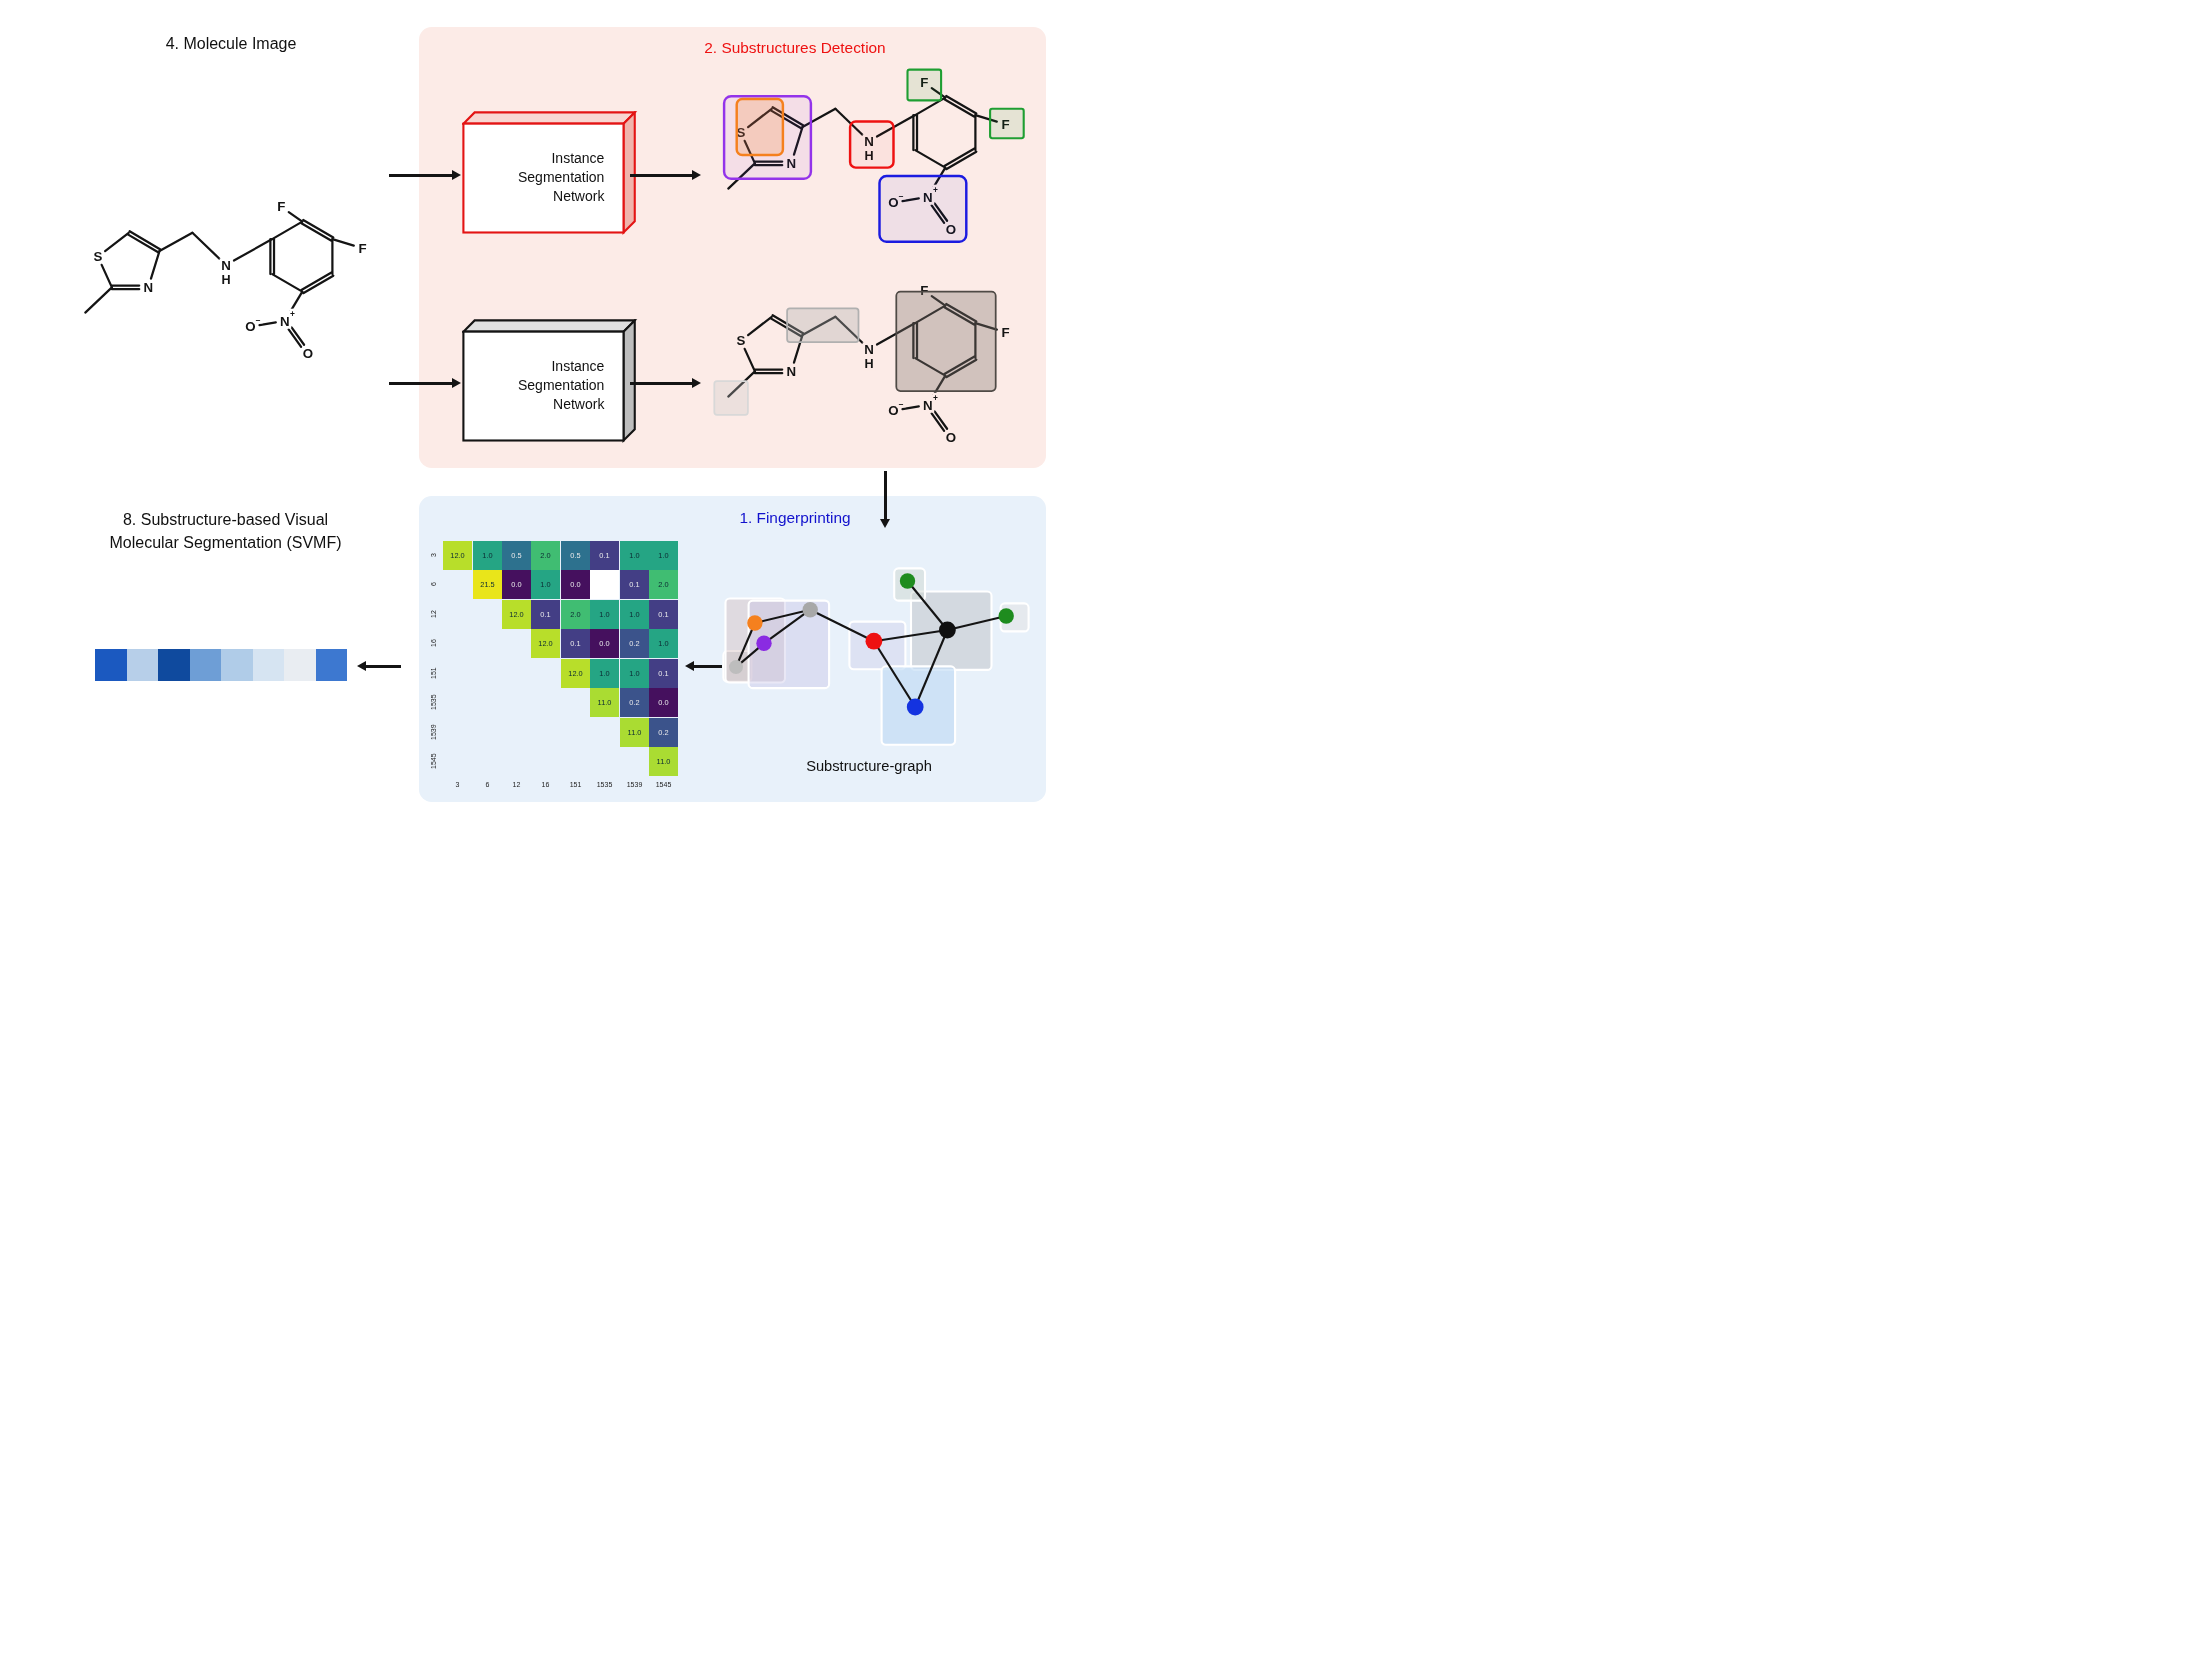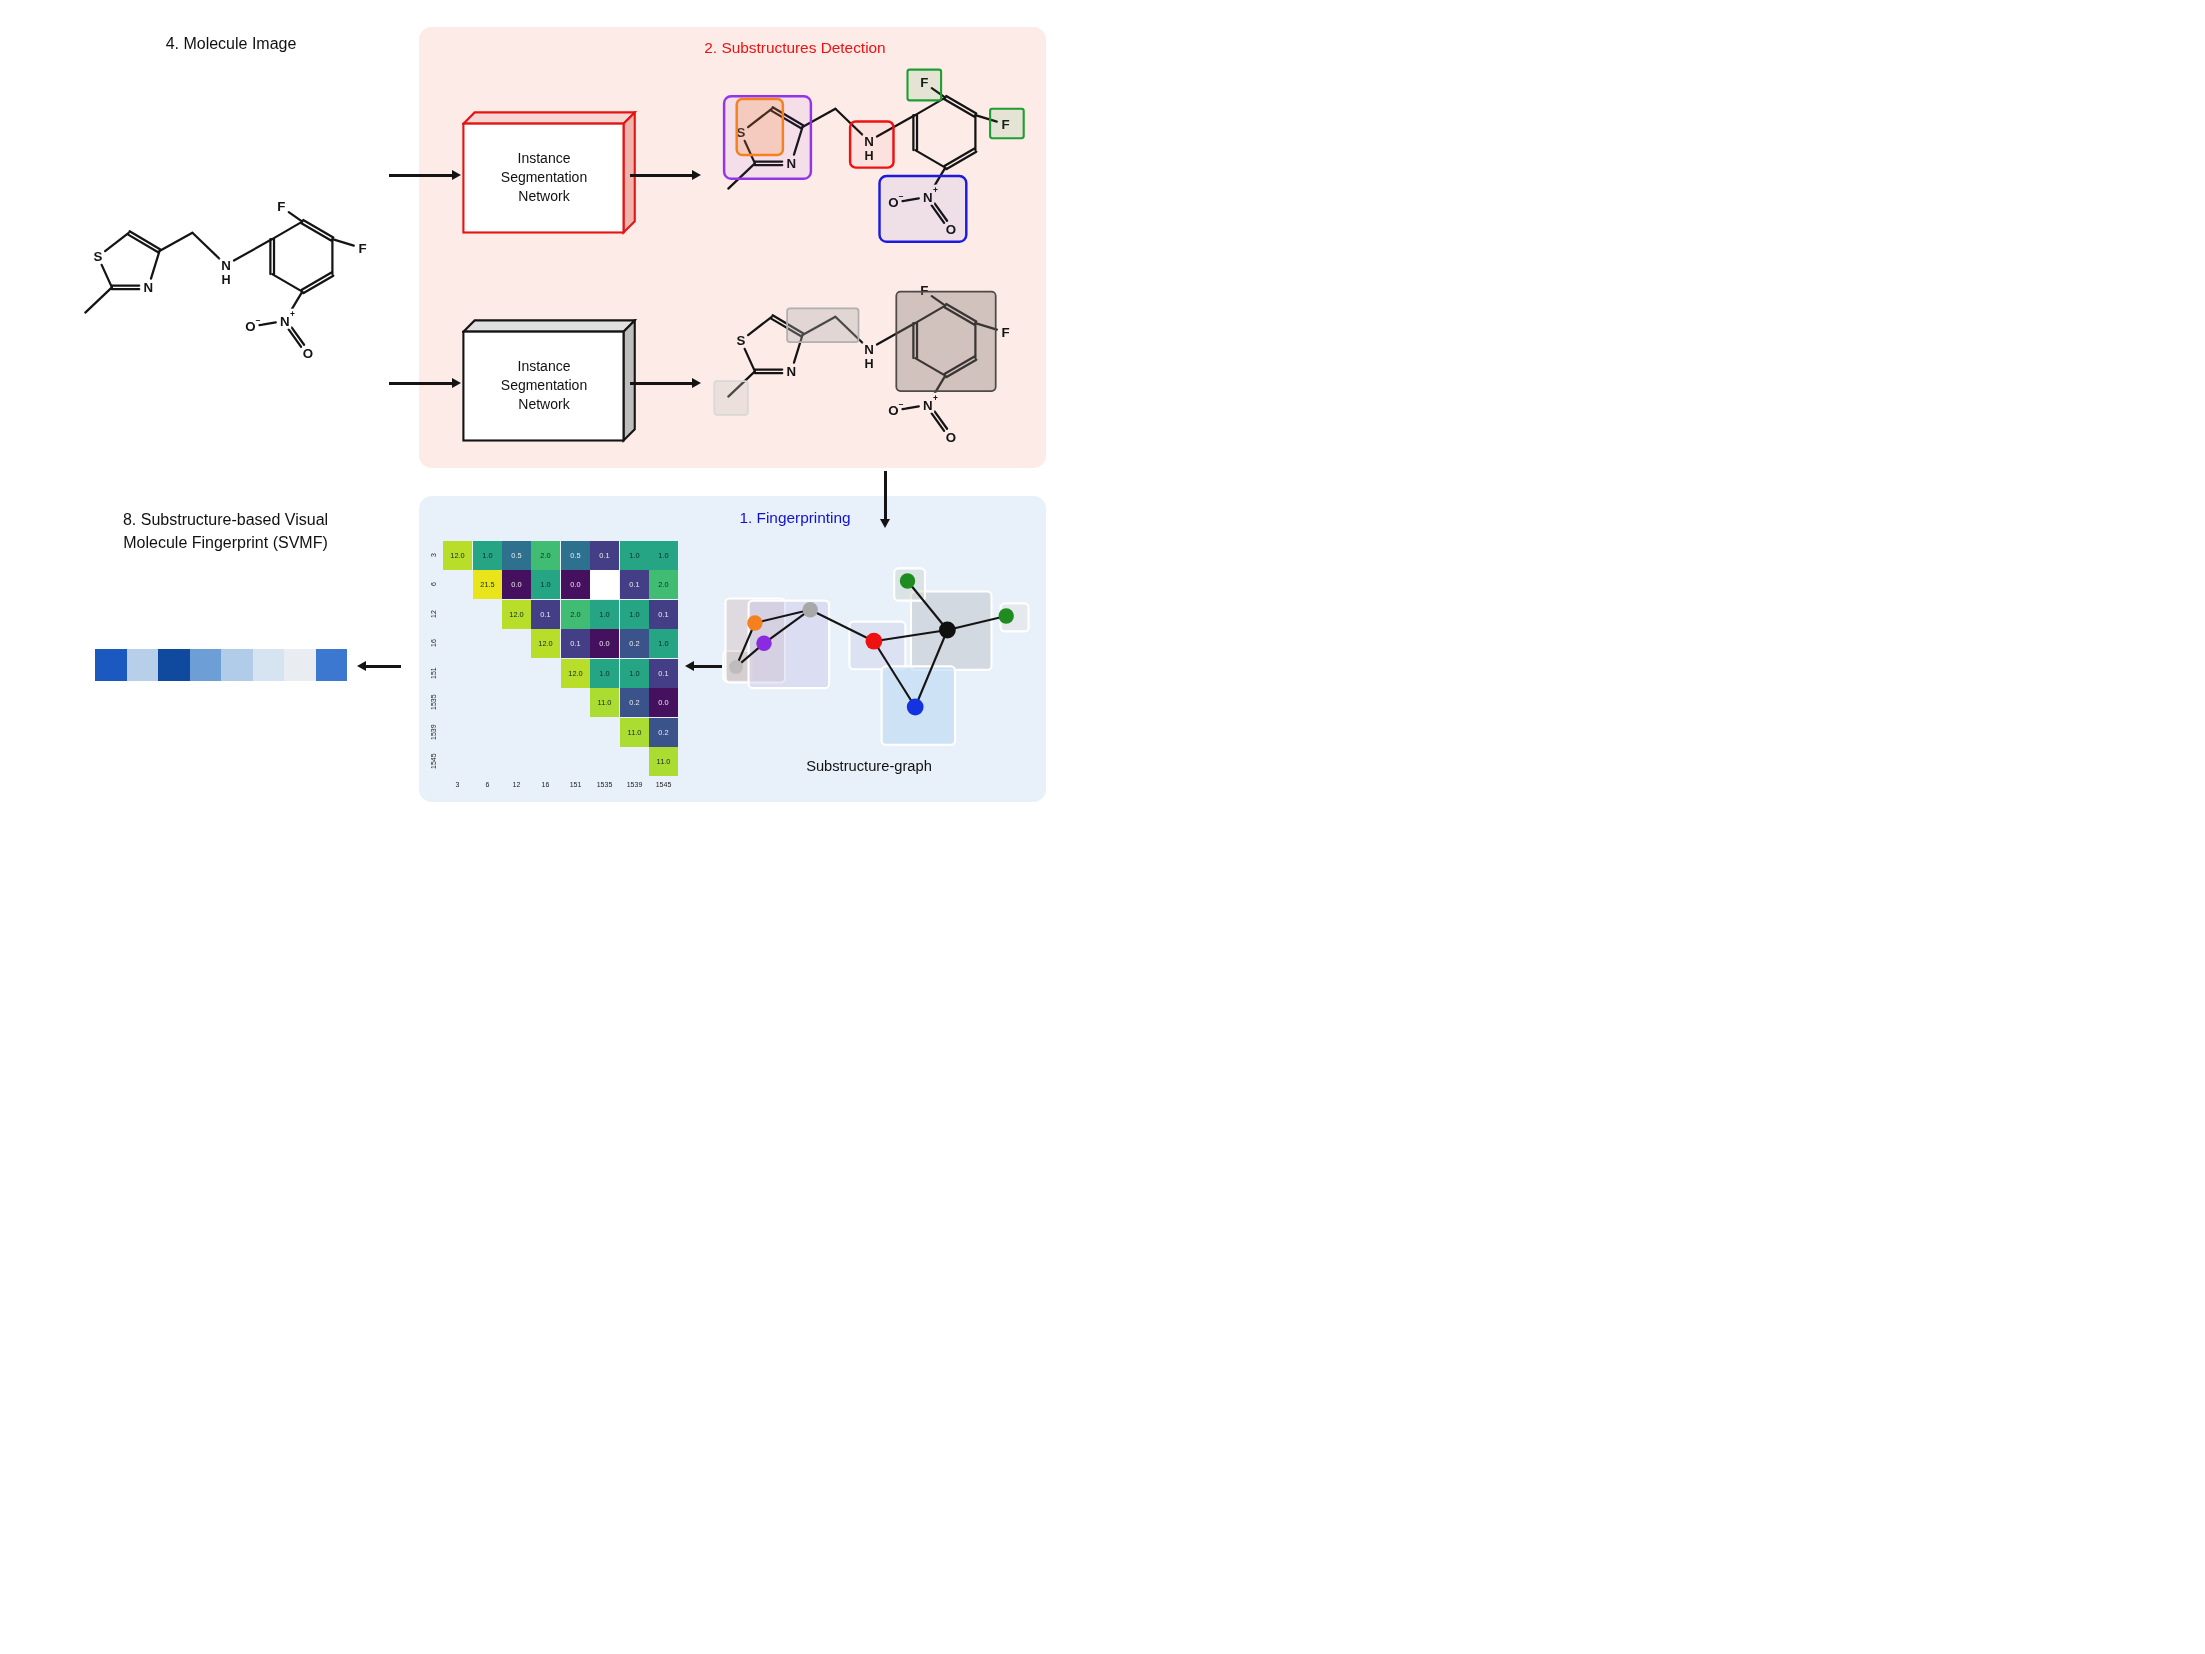--- a/index.html
+++ b/index.html
@@ -11,21 +11,21 @@
   .arrow.r{height:2.5px;}
   .arrow.r::after{content:"";position:absolute;right:-9px;top:50%;transform:translateY(-50%);
     border-top:5.6px solid transparent;border-bottom:5.6px solid transparent;border-left:9.8px solid #141414;}
   .arrow.l{height:2.5px;}
   .arrow.l::before{content:"";position:absolute;left:-9px;top:50%;transform:translateY(-50%);
     border-top:5.6px solid transparent;border-bottom:5.6px solid transparent;border-right:9.8px solid #141414;}
   .arrow.d{width:2.5px;}
   .arrow.d::after{content:"";position:absolute;bottom:-9px;left:50%;transform:translateX(-50%);
     border-left:5.6px solid transparent;border-right:5.6px solid transparent;border-top:9.8px solid #141414;}
   .isn-label{position:absolute;width:160px;height:109px;display:flex;align-items:center;justify-content:center;
-    text-align:center;font-size:14px;line-height:1.35;padding:0 19.6px;box-sizing:border-box;}
+    text-align:right;font-size:14px;line-height:1.35;padding:0 19.6px;box-sizing:border-box;}
   .mol{position:absolute;}
   #heatmap{position:absolute;left:425px;top:541px;width:273px;height:261px;}
   .hm-cell{position:absolute;width:29px;height:29px;display:flex;align-items:center;justify-content:center;
     font-size:7.4px;}
   .hm-rowlabel{position:absolute;left:1.4px;width:14px;height:29px;writing-mode:vertical-rl;transform:rotate(180deg);
     display:flex;align-items:center;justify-content:center;font-size:7px;color:#222;}
   .hm-collabel{position:absolute;top:240px;width:29px;text-align:center;font-size:7px;color:#222;}
   #strip{position:absolute;left:95px;top:649px;display:flex;}
   .fp-cell{width:31.5px;height:32px;}
   #graph-svg{position:absolute;left:715px;top:560px;}
@@ -37,21 +37,21 @@
 
 <div id="canvas">
 
   <div class="panel" id="panel-detect" style="left: 419px; top: 27px; width: 627px; height: 441px; background: rgb(252, 235, 231);"></div>
   <div class="panel" id="panel-finger" style="left: 419px; top: 496px; width: 627px; height: 306px; background: rgb(232, 241, 250);"></div>
 
   <div class="sec-title" style="left:91px;top:35px;width:280px;">4. Molecule Image</div>
   <div class="title-red" id="title-detect" style="left: 419px; top: 39px; color: rgb(238, 17, 17);">2. Substructures Detection</div>
   <div class="title-blue" id="title-finger" style="left: 419px; top: 509px; color: rgb(18, 18, 205);">1. Fingerprinting</div>
   <div class="sec-title" style="left:42px;top:511px;width:367px;">8. Substructure-based Visual</div>
-  <div class="sec-title" style="left:42px;top:534px;width:367px;">Molecule Fingerprint (SVMF)</div>
+  <div class="sec-title" style="left:42px;top:534px;width:367px;">Molecular Segmentation (SVMF)</div>
 
   <svg class="mol" width="339" height="210" viewBox="-14 0 484 300" style="left:67px;top:188px;">
       <line x1="40.286705018098175" y1="90.05118248601505" x2="74" y2="64" stroke="#141414" stroke-width="3.2" stroke-linecap="round"></line>
       <line x1="75.32269621152926" y1="61.761591026642776" x2="119.32269621152926" y2="87.76159102664278" stroke="#141414" stroke-width="3.2" stroke-linecap="round"></line>
       <line x1="72.67730378847074" y1="66.23840897335722" x2="116.67730378847074" y2="92.23840897335722" stroke="#141414" stroke-width="3.2" stroke-linecap="round"></line>
       <line x1="118" y1="90" x2="105.8231160348878" y2="129.57487288661466" stroke="#141414" stroke-width="3.2" stroke-linecap="round"></line>
       <line x1="89" y1="144.6" x2="50" y2="144.6" stroke="#141414" stroke-width="3.2" stroke-linecap="round"></line>
       <line x1="89" y1="139.4" x2="50" y2="139.4" stroke="#141414" stroke-width="3.2" stroke-linecap="round"></line>
       <line x1="50" y1="142" x2="35.37943827591539" y2="109.83476420701386" stroke="#141414" stroke-width="3.2" stroke-linecap="round"></line>
       <line x1="50" y1="142" x2="12" y2="178" stroke="#141414" stroke-width="3.2" stroke-linecap="round"></line>

